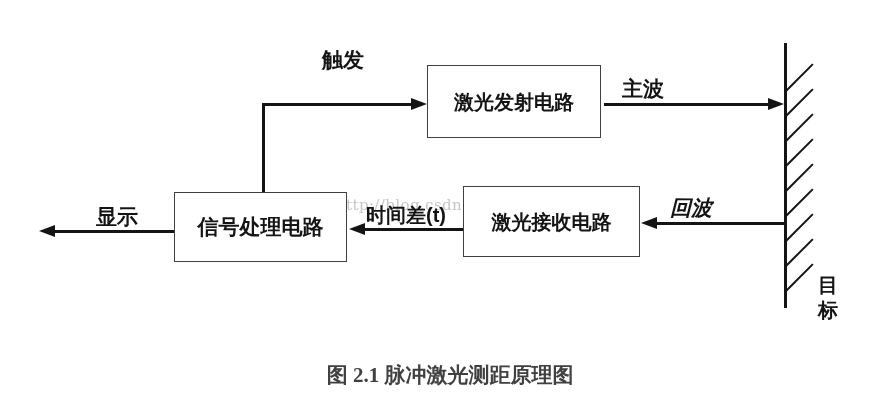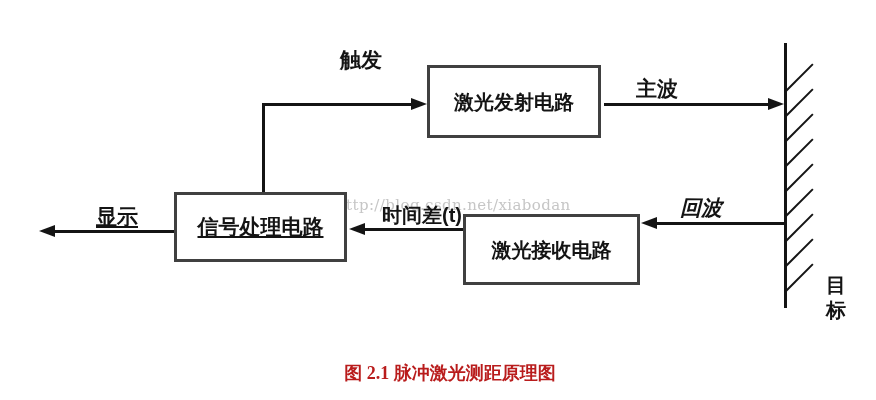--- a/index.html
+++ b/index.html
@@ -8,57 +8,57 @@
     background:#ffffff;
     font-family:"Liberation Sans", sans-serif;
     position:relative;
     overflow:hidden;
   }
   .canvas{position:absolute;left:0;top:0;width:876px;height:400px;}
   
   .blk{
     position:absolute;
     box-sizing:border-box;
-    border:3px solid #404040;
+    border:1px solid #404040;
     background:#ffffff;
     display:flex;flex-direction:column;
     align-items:center;justify-content:center;
     font-weight:bold;color:#141414;
     text-align:center;
     z-index:2;
   }
   .blk-emitter{left:427px;top:65px;width:174px;height:73px;font-size:20px;line-height:26px;}
-  .blk-receiver{left:463px;top:186px;width:177px;height:71px;font-size:20px;line-height:24px;margin-top:28px;}
-  .blk-processor{left:174px;top:192px;width:173px;height:70px;font-size:21px;line-height:24px;text-decoration:underline;}
+  .blk-receiver{left:463px;top:186px;width:177px;height:71px;font-size:20px;line-height:24px;}
+  .blk-processor{left:174px;top:192px;width:173px;height:70px;font-size:21px;line-height:24px;}
   
   .hline{position:absolute;height:2.5px;background:#141414;z-index:1;}
   .vline{position:absolute;width:2.5px;background:#141414;z-index:1;}
   
   .ah{position:absolute;width:0;height:0;z-index:1;}
   .ah-right{border-top:6px solid transparent;border-bottom:6px solid transparent;border-left:16px solid #141414;}
   .ah-left{border-top:6px solid transparent;border-bottom:6px solid transparent;border-right:16px solid #141414;}
   
   .wall{position:absolute;left:784px;top:43px;width:3px;height:265px;background:#141414;z-index:1;}
   .hatch{
     position:absolute;left:786px;width:38px;height:2px;background:#141414;
     transform:rotate(-45deg);transform-origin:0 50%;z-index:1;
   }
   
   .lbl{
     position:absolute;font-weight:bold;color:#141414;
-    font-size:21px;line-height:27px;text-align:right;
+    font-size:21px;line-height:27px;text-align:left;
     white-space:nowrap;z-index:2;
   }
   .lbl-time{font-size:20px;}
   .lbl-target{font-size:20px;line-height:25px;}
   .caption{
     position:absolute;left:24px;top:361px;width:852px;
-    text-align:center;color:#b91c1c;
+    text-align:center;color:#404040;
     font-family:"Liberation Serif", serif;
-    font-weight:bold;font-size:18px;z-index:2;
+    font-weight:bold;font-size:21px;z-index:2;
   }
   .watermark{
     position:absolute;left:336px;top:196px;
     font-family:"DejaVu Serif", serif;
     font-size:15px;color:#c6c6c6;letter-spacing:0.4px;
     z-index:0;white-space:nowrap;
   }
 </style>
 </head>
 <body>
@@ -103,21 +103,21 @@
   <div class="blk blk-processor">
     <span>信号处理电路</span>
   </div>
 
   <div class="lbl" style="left:322px;top:46px;width:60px;">
     <span style="display:block;">触发</span>
   </div>
   <div class="lbl" style="left:622px;top:75px;width:56px;">主波</div>
   <div class="lbl" style="left:670px;top:194px;width:52px;font-style:italic;">回波</div>
   <div class="lbl lbl-time" style="left:366px;top:202px;width:96px;">时间差(t)</div>
-  <div class="lbl" style="left:84px;top:203px;width:54px;text-decoration:underline;">显示</div>
+  <div class="lbl" style="left:96px;top:203px;width:54px;">显示</div>
   <div class="lbl lbl-target" style="left:818px;top:273px;width:28px;">
     <span style="display:block;">目</span>
     <span style="display:block;">标</span>
   </div>
 
   <div class="caption">图 2.1 脉冲激光测距原理图</div>
 
 </div>
 
 </body></html>

